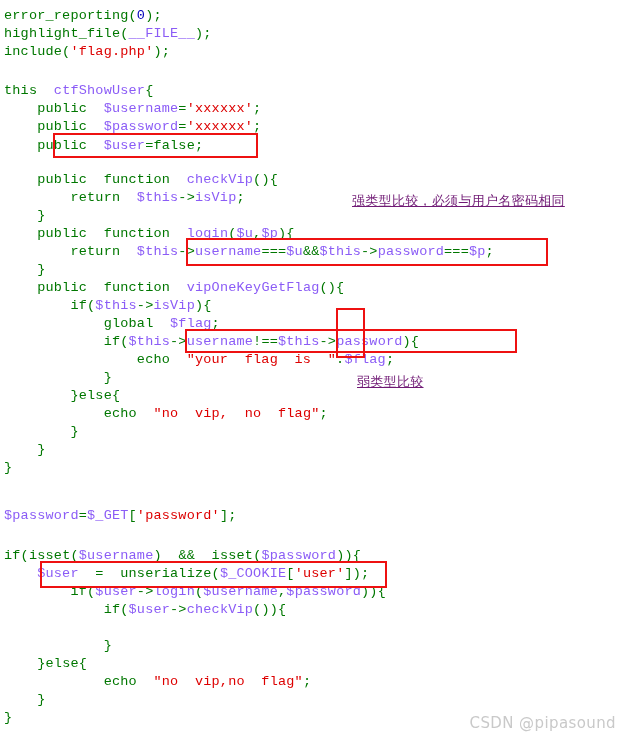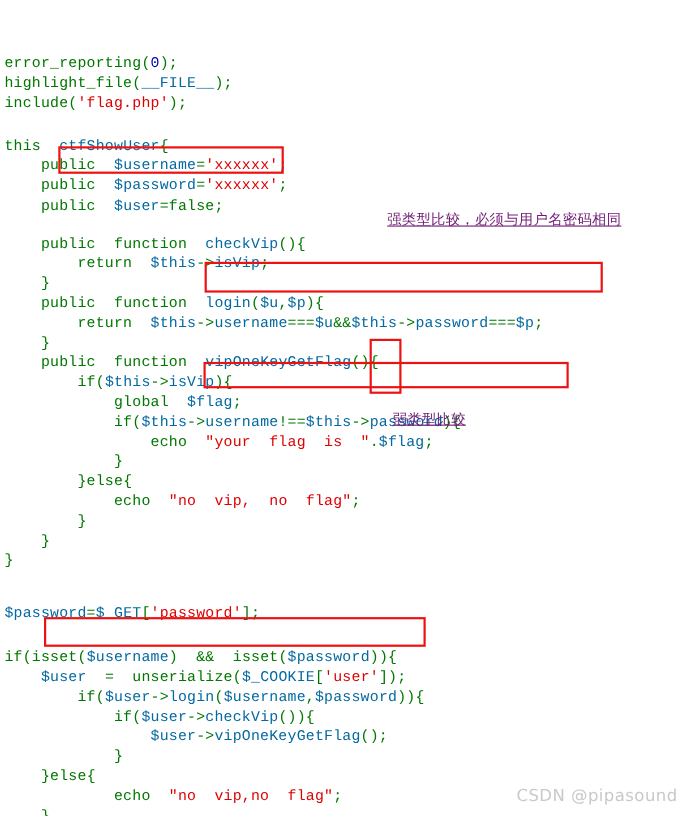--- a/index.html
+++ b/index.html
@@ -15,36 +15,35 @@
     overflow: hidden;
     font-family: "Liberation Mono", "DejaVu Sans Mono", monospace;
   }
 
   #code-area {
     position: absolute;
     left: 0;
     top: 0;
     width: 628px;
     height: 640px;
-    margin-top: 43px;
   }
 
   .code-line {
     position: absolute;
     left: 4px;
     white-space: pre;
     font-family: "Liberation Mono", "DejaVu Sans Mono", monospace;
     font-size: 13.5px;
     line-height: 15px;
     letter-spacing: 0.2px;
   }
 
   
   .kw   { color: #007700; }   
-  .var  { color: #0369a1; }   
+  .var  { color: #8b5cf6; }   
   .str  { color: #DD0000; }   
   .pun  { color: #007700; }   
   .num  { color: #0000BB; }
 
   
   .hlbox {
     position: absolute;
     border: 2px solid #ee1111;
     box-sizing: border-box;
     background: transparent;
@@ -103,21 +102,20 @@
     <div class="code-line" style="top: 424px;">        <span class="pun">}</span></div>
     <div class="code-line" style="top: 442px;">    <span class="pun">}</span></div>
     <div class="code-line" style="top: 460px;"><span class="pun">}</span></div>
     <div class="code-line" style="top: 478px;"> </div>
     <div class="code-line" style="top: 508px;"><span class="var">$password</span><span class="pun">=</span><span class="var">$_GET</span><span class="pun">[</span><span class="str">'password'</span><span class="pun">];</span></div>
     <div class="code-line" style="top: 526px;"> </div>
     <div class="code-line" style="top: 548px;"><span class="kw">if</span><span class="pun">(</span><span class="kw">isset</span><span class="pun">(</span><span class="var">$username</span><span class="pun">)</span>  <span class="pun">&amp;&amp;</span>  <span class="kw">isset</span><span class="pun">(</span><span class="var">$password</span><span class="pun">)){</span></div>
     <div class="code-line" style="top: 566px;">    <span class="var">$user</span>  <span class="pun">=</span>  <span class="kw">unserialize</span><span class="pun">(</span><span class="var">$_COOKIE</span><span class="pun">[</span><span class="str">'user'</span><span class="pun">]);</span></div>
     <div class="code-line" style="top: 584px;">        <span class="kw">if</span><span class="pun">(</span><span class="var">$user</span><span class="pun">-&gt;</span><span class="var">login</span><span class="pun">(</span><span class="var">$username</span><span class="pun">,</span><span class="var">$password</span><span class="pun">)){</span></div>
     <div class="code-line" style="top: 602px;">            <span class="kw">if</span><span class="pun">(</span><span class="var">$user</span><span class="pun">-&gt;</span><span class="var">checkVip</span><span class="pun">()){</span></div>
-    <div class="code-line" style="top: 620px;">                <span class="var">$user</span><span class="pun">-&gt;</span><span class="var">vipOneKeyGetFlag</span><span class="pun">();</span></div>
     <div class="code-line" style="top: 638px;">            <span class="pun">}</span></div>
     <div class="code-line" style="top: 656px;">    <span class="pun">}</span><span class="kw">else</span><span class="pun">{</span></div>
     <div class="code-line" style="top: 674px;">            <span class="kw">echo</span>  <span class="str">"no  vip,no  flag"</span><span class="pun">;</span></div>
     <div class="code-line" style="top: 692px;">    <span class="pun">}</span></div>
     <div class="code-line" style="top: 710px;"><span class="pun">}</span></div>
   </div>
 
 <div id="overlay-layer">
     <div class="hlbox" style="left: 53px; top: 133px; width: 205px; height: 25px;"></div>
     <div class="hlbox" style="left: 186px; top: 238px; width: 362px; height: 28px;"></div>

